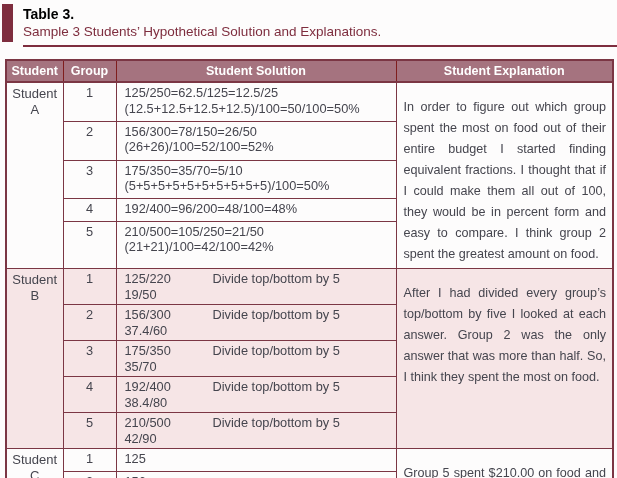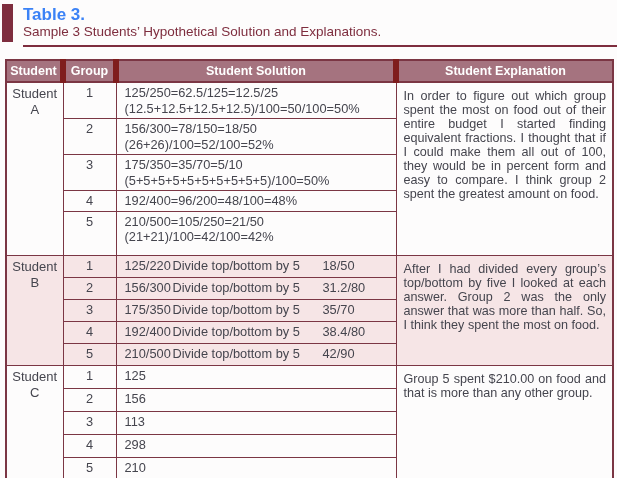--- a/index.html
+++ b/index.html
@@ -7,21 +7,21 @@
   body {
     width: 617px; height: 478px;
     background: #fdfcfc;
     font-family: "Liberation Sans", sans-serif;
     color: #45454e;
     overflow: hidden;
   }
   
   .title-block { position: relative; padding: 6px 0 0 23px; }
   .accent-bar { position: absolute; left: 2px; top: 4px; width: 11px; height: 38px; background: #7e2d3e; }
-  .title { font-weight: bold; color: #3b82f6; font-size: 17px; line-height: 17px; }
+  .title { font-weight: bold; color: #000000; font-size: 14px; line-height: 17px; }
   .subtitle { color: #7e2d3e; font-size: 13.5px; line-height: 17px; margin-top: 0; }
   .rule { height: 2px; background: #7e2d3e; margin-top: 5px; }
 
   
   table.solutions {
     border-collapse: collapse;
     table-layout: fixed;
     width: 607px;
     margin: 12px 0 0 5px;
     border: 2px solid #7b3644;
@@ -34,36 +34,36 @@
   th {
     background: #a5737f;
     color: #ffffff;
     font-size: 12.5px;
     font-weight: bold;
     height: 22px;
     padding: 2px 2px;
     border-bottom: 2px solid #7b3644;
     text-align: center;
   }
-  th + th { border-left: 6px solid #7f1d1d; }
+  th + th { border-left: 1px solid #7f1d1d; }
 
   td {
     border: 1px solid #7b3644;
     font-size: 12.8px;
     vertical-align: top;
   }
   td.name { text-align: center; padding-top: 3px; line-height: 16px; font-size: 13px; }
   td.group { text-align: center; padding-top: 2px; line-height: 16px; }
   td.sol { padding: 2px 6px 2px 8px; line-height: 15.5px; }
-  td.expl { padding: 6px 6px 3px 7px; text-align: justify; line-height: 14px; font-size: 12.6px; }
+  td.expl { padding: 14px 6px 3px 7px; text-align: justify; line-height: 21px; font-size: 12.6px; }
   .sol-line { display: block; }
 
   
   .p1 { display: inline-block; width: 48px; }
-  .p2 { display: inline-block; width: 150px; }
+  .p2 { display: inline-block; width: 150px; margin-left: 40px; }
   .p3 { display: inline-block; }
 
   
   tr.row-a  td.sol, tr.row-a td.group { min-height: 30px; }
   tr.row-a5 td { padding-bottom: 10px; }
   tr.row-b  td.sol, tr.row-b td.group { height: 22px; }
   tr.row-c  td.sol, tr.row-c td.group { height: 23px; }
 
   
   .band td { background: #f6e5e6; }
@@ -103,21 +103,21 @@
       <td class="group">1</td>
       <td class="sol">
         <span class="sol-line">125/250=62.5/125=12.5/25</span>
         <span class="sol-line">(12.5+12.5+12.5+12.5)/100=50/100=50%</span>
       </td>
       <td class="expl" rowspan="5">In order to figure out which group spent the most on food out of their entire budget I started finding equivalent fractions. I thought that if I could make them all out of 100, they would be in percent form and easy to compare. I think group 2 spent the greatest amount on food.</td>
     </tr>
     <tr class="row-a">
       <td class="group">2</td>
       <td class="sol">
-        <span class="sol-line">156/300=78/150=18/50</span>
+        <span class="sol-line">156/300=78/150=26/50</span>
         <span class="sol-line">(26+26)/100=52/100=52%</span>
       </td>
     </tr>
     <tr class="row-a">
       <td class="group">3</td>
       <td class="sol">
         <span class="sol-line">175/350=35/70=5/10</span>
         <span class="sol-line">(5+5+5+5+5+5+5+5+5+5)/100=50%</span>
       </td>
     </tr>
@@ -135,28 +135,28 @@
       </td>
     </tr>
 
     <tr class="row-b band">
       <td class="name" rowspan="5">
         <span class="sol-line">Student</span>
         <span class="sol-line">B</span>
       </td>
       <td class="group">1</td>
       <td class="sol">
-        <span class="p1">125/220</span><span class="p2">Divide top/bottom by 5</span><span class="p3">18/50</span>
+        <span class="p1">125/220</span><span class="p2">Divide top/bottom by 5</span><span class="p3">19/50</span>
       </td>
       <td class="expl" rowspan="5">After I had divided every group’s top/bottom by five I looked at each answer. Group 2 was the only answer that was more than half. So, I think they spent the most on food.</td>
     </tr>
     <tr class="row-b band">
       <td class="group">2</td>
       <td class="sol">
-        <span class="p1">156/300</span><span class="p2">Divide top/bottom by 5</span><span class="p3">31.2/80</span>
+        <span class="p1">156/300</span><span class="p2">Divide top/bottom by 5</span><span class="p3">37.4/60</span>
       </td>
     </tr>
     <tr class="row-b band">
       <td class="group">3</td>
       <td class="sol">
         <span class="p1">175/350</span><span class="p2">Divide top/bottom by 5</span><span class="p3">35/70</span>
       </td>
     </tr>
     <tr class="row-b band">
       <td class="group">4</td>

